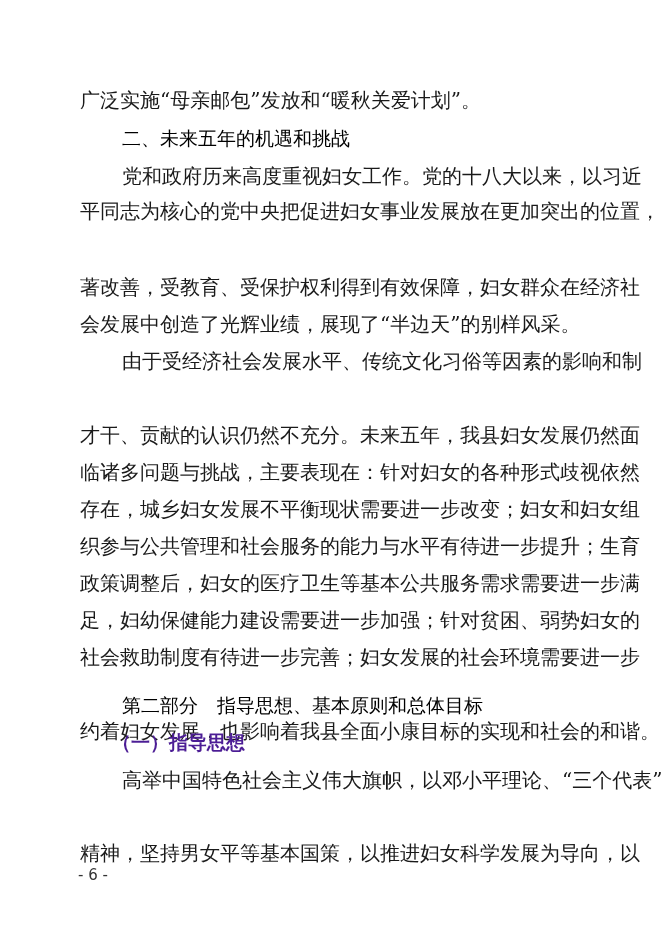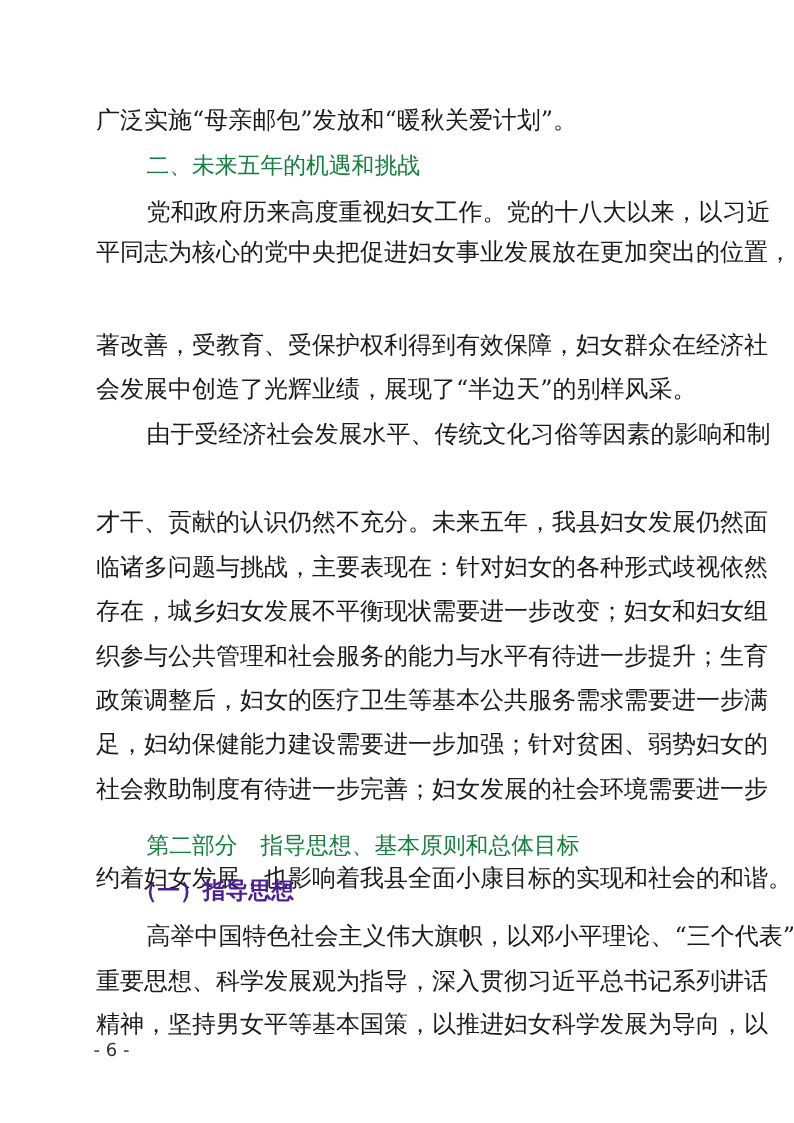--- a/index.html
+++ b/index.html
@@ -17,21 +17,21 @@
       text-align: justify;
       text-align-last: justify;
     }
     .line.last { text-align-last: left; }
     .line.indent { left: 122px; width: 460px; }
     .heading {
       position: absolute;
       left: 122px;
       font-family: "DejaVu Sans", "Liberation Sans", sans-serif;
       font-size: 19px;
-      color: #15803d;
+      color: #000000;
       white-space: nowrap;
       line-height: 26px;
     }
     .subheading {
       position: absolute;
       left: 112px;
       font-family: "DejaVu Serif", "Liberation Serif", serif;
       font-weight: bold;
       font-size: 19px;
       color: #4c1d95;
@@ -70,17 +70,16 @@
   <div class="line" style="top:570px;">政策调整后，妇女的医疗卫生等基本公共服务需求需要进一步满</div>
   <div class="line" style="top:607px;">足，妇幼保健能力建设需要进一步加强；针对贫困、弱势妇女的</div>
   <div class="line" style="top:644px;">社会救助制度有待进一步完善；妇女发展的社会环境需要进一步</div>
   <div class="line" style="top:718px;">约着妇女发展，也影响着我县全面小康目标的实现和社会的和谐。</div>
 
   <div class="heading" style="top:692px;">第二部分　指导思想、基本原则和总体目标</div>
 
   <div class="subheading" style="top:729px;">（一）指导思想</div>
 
   <div class="line indent" style="top:767px;">高举中国特色社会主义伟大旗帜，以邓小平理论、“三个代表”</div>
-  <div class="line" style="top:804px;">重要思想、科学发展观为指导，深入贯彻习近平总书记系列讲话</div>
   <div class="line" style="top:840px;">精神，坚持男女平等基本国策，以推进妇女科学发展为导向，以</div>
 
   <div class="page-number" style="top:866px;">- 6 -</div>
 </div>
 
 </body></html>

